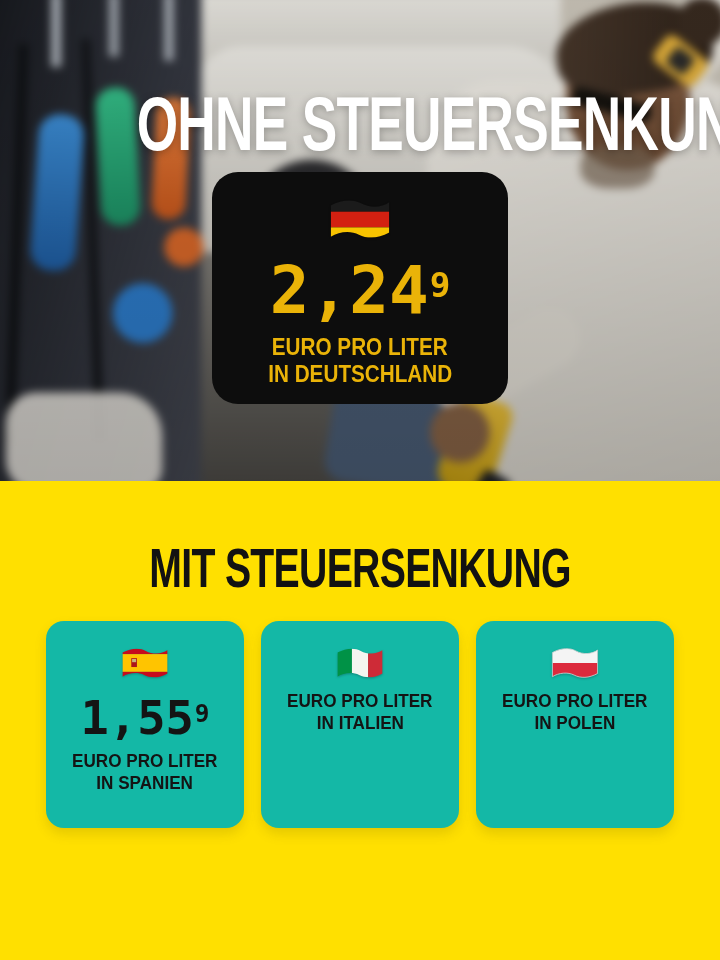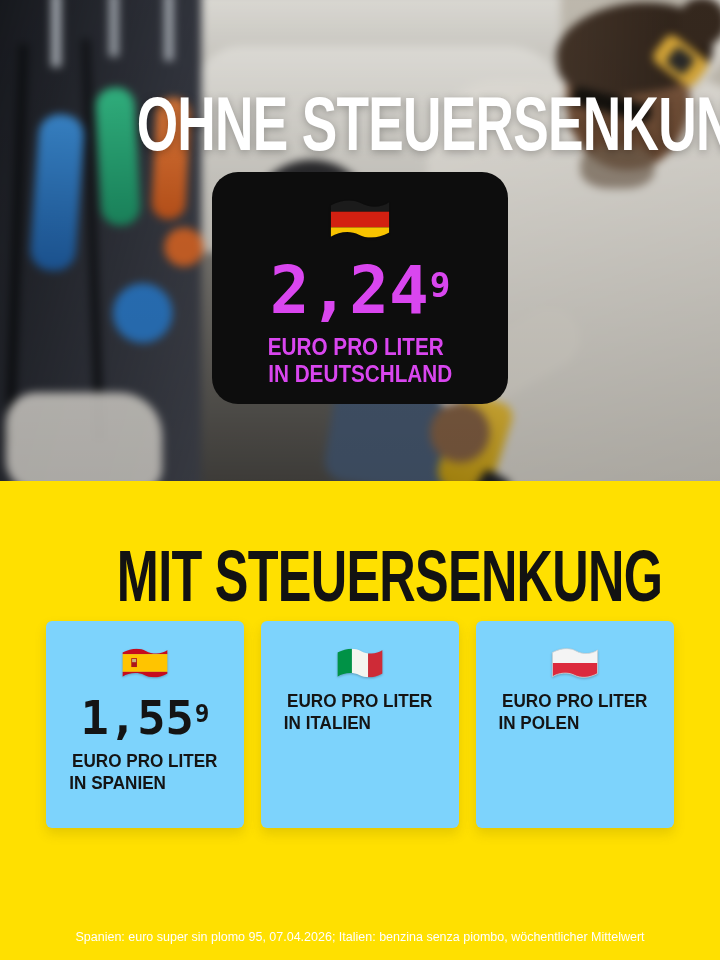--- a/index.html
+++ b/index.html
@@ -47,41 +47,41 @@
   .spout{left:470px;top:466px;width:30px;height:42px;background:#1f2125;transform:rotate(30deg);border-radius:6px;}
   .dark-car{left:518px;top:318px;width:240px;height:185px;background:linear-gradient(120deg,#2c323b,#141920);border-radius:120px 30px 0 0;}
   .refl1{left:610px;top:352px;width:70px;height:10px;background:#cfd3d8;transform:rotate(-18deg);border-radius:5px;opacity:.8;}
   .refl2{left:640px;top:388px;width:54px;height:8px;background:#c24a3a;transform:rotate(-16deg);border-radius:4px;opacity:.8;}
   .photo-overlay{position:absolute;inset:0;background:linear-gradient(180deg,rgba(0,0,0,.08),rgba(0,0,0,.22));}
 
   
   .headline{position:absolute;left:0;width:720px;text-align:center;margin:0;font-weight:bold;line-height:1;}
   .headline .cx{display:inline-block;transform:scaleX(.70);transform-origin:center;white-space:nowrap;letter-spacing:-1px;}
   .headline-top{top:86px;font-size:76px;color:#ffffff;text-shadow:0 2px 10px rgba(0,0,0,.28);}
-  .headline-bottom{top:540px;font-size:72px;color:#121212;}
+  .headline-bottom{top:540px;font-size:56px;color:#121212;}
 
   
   .price-card{box-sizing:border-box;display:flex;flex-direction:column;align-items:center;}
   .card-dark{
     position:absolute;left:212px;top:172px;width:296px;height:232px;
-    background:#0d0d0d;border-radius:26px;padding-top:24px;color:#d946ef;
+    background:#0d0d0d;border-radius:26px;padding-top:24px;color:#eab308;
   }
   .cards-row{position:absolute;left:0;top:621px;width:720px;display:flex;justify-content:center;gap:17px;}
   .card-white{
-    width:198px;height:207px;background:#7dd3fc;border-radius:6px;padding-top:24px;
+    width:198px;height:207px;background:#14b8a6;border-radius:18px;padding-top:24px;
     color:#141414;box-shadow:0 6px 12px rgba(110,92,0,.18);
   }
   .flag{filter:drop-shadow(0 1px 1px rgba(0,0,0,.25));}
   .card-dark .flag{width:66px;height:46px;}
   .card-white .flag{width:50px;height:36px;}
   .price{font-family:"DejaVu Sans Mono","Liberation Mono",monospace;font-weight:bold;line-height:1;white-space:nowrap;}
   .card-dark .price{font-size:66px;margin-top:16px;}
   .card-white .price{font-size:47px;margin-top:13px;}
   .price sup{font-size:.52em;vertical-align:.48em;margin-left:1px;}
-  .plabel{font-weight:bold;text-align:left;line-height:1.18;margin-top:10px;}
+  .plabel{font-weight:bold;text-align:center;line-height:1.18;margin-top:10px;}
   .plabel .cxs{display:inline-block;transform:scaleX(.9);transform-origin:center;white-space:nowrap;}
   .card-dark .plabel{font-size:23px;}
   .card-white .plabel{font-size:19px;margin-top:9px;}
 
   
   .footer{
     position:absolute;left:0;bottom:13px;width:720px;text-align:center;
     color:#ffffff;font-size:12.5px;line-height:1.55;font-weight:normal;
   }
 </style>
@@ -218,16 +218,15 @@
       </svg>
       <div class="plabel">
         <span class="cxs">EURO PRO LITER</span><br>
         <span class="cxs">IN POLEN</span>
       </div>
     </div>
 
   </div>
 
   <div class="footer">
-    <div>Spanien: euro super sin plomo 95, 07.04.2026; Italien: benzina senza piombo, wöchentlicher Mittelwert</div>
   </div>
 
 </div>
 
 </body></html>

